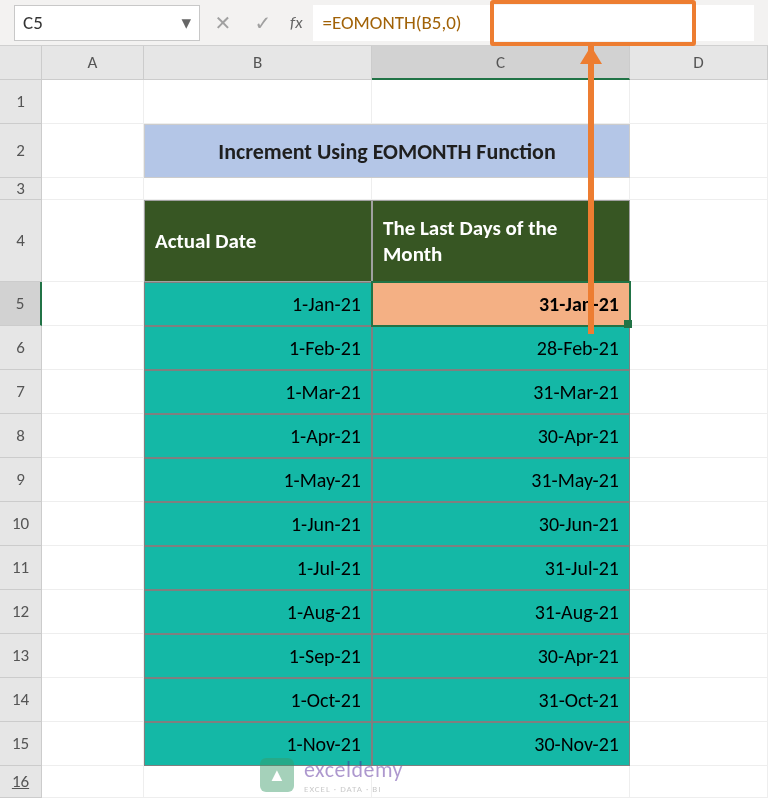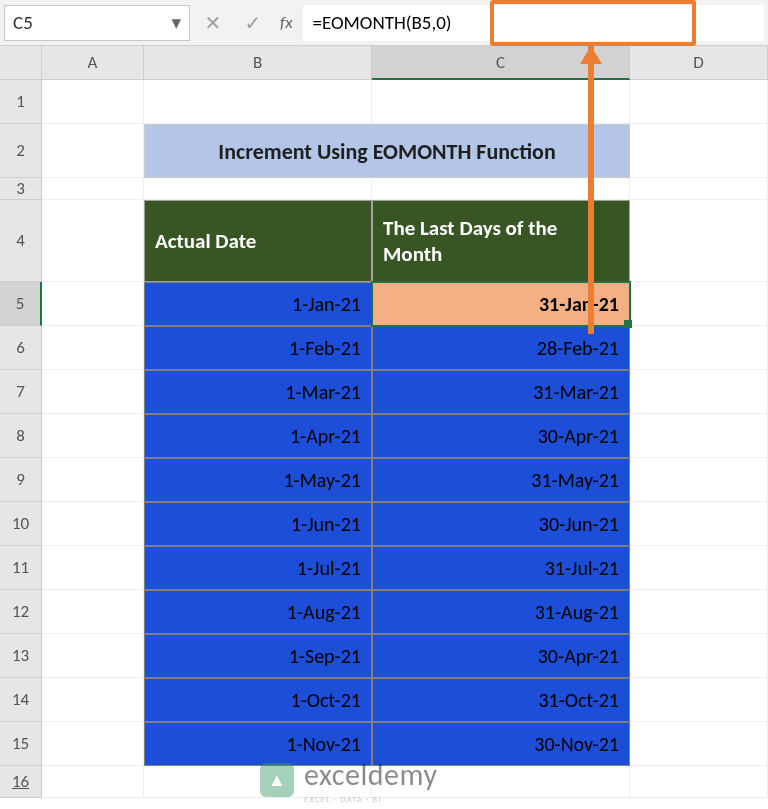--- a/index.html
+++ b/index.html
@@ -1,24 +1,24 @@
 <!DOCTYPE html>
 <html><head>
 <meta charset="utf-8">
 <style>
 * { box-sizing: border-box; margin: 0; padding: 0; }
 body { font-family: Calibri, Arial, sans-serif; background: #fff; width: 768px; height: 809px; position: relative; overflow: hidden; }
 
-.formula-bar { display: flex; align-items: center; height: 46px; background: #f3f2f1; border-bottom: 1px solid #d0d0d0; padding: 4px 4px; gap: 6px; justify-content: flex-end; }
+.formula-bar { display: flex; align-items: center; height: 46px; background: #f3f2f1; border-bottom: 1px solid #d0d0d0; padding: 4px 14px; gap: 6px; justify-content: flex-end; }
 .name-box { width: 186px; height: 36px; background: #fff; border: 1px solid #c8c8c8; display: flex; align-items: center; padding: 0 8px; font-size: 19px; color: #333; position: relative; }
 .name-box .dd { margin-left: auto; color: #666; }
 .fb-btn { width: 34px; height: 36px; display: flex; align-items: center; justify-content: center; color: #a0a0a0; font-size: 20px; }
 .fb-btn.check { color: #a0a0a0; }
 .fx-label { font-style: italic; font-size: 17px; color: #666; margin: 0 4px; }
-.formula-input { flex: 1; height: 36px; background: #fff; border: none; display: flex; align-items: center; padding: 0 10px; font-size: 19px; color: #000000; position: relative; }
+.formula-input { flex: 1; height: 36px; background: #fff; border: none; display: flex; align-items: center; padding: 0 10px; font-size: 19px; color: #a16207; position: relative; }
 .formula-highlight { position: absolute; border: 4px solid #ed7d31; border-radius: 3px; left: 490px; top: 0px; width: 206px; height: 46px; pointer-events: none; z-index: 20; }
 .callout-line { position: absolute; left: 588px; top: 46px; width: 8px; height: 288px; z-index: 19; }
 .callout-line::before { content: ""; position: absolute; left: 0; top: 0; width: 6px; height: 100%; background: #ed7d31; }
 .callout-line::after { content: ""; position: absolute; left: -8px; top: 0; width: 0; height: 0; border-left: 11px solid transparent; border-right: 11px solid transparent; border-bottom: 18px solid #ed7d31; }
 
 .sheet { display: flex; height: 763px; }
 .corner { width: 42px; height: 34px; background: #e6e6e6; border-right: 1px solid #ccc; border-bottom: 1px solid #ccc; }
 .row-headers { width: 42px; display: flex; flex-direction: column; }
 .row-h { height: 44px; background: #e6e6e6; border-right: 1px solid #ccc; border-bottom: 1px solid #ccc; display: flex; align-items: center; justify-content: center; color: #555; font-size: 17px; }
 .row-h.sel { background: #d2d2d2; border-right: 2px solid #217346; }
@@ -36,27 +36,27 @@
 .col-C { width: 258px; }
 .col-D { width: 138px; }
 
 .cells { position: relative; }
 .row { display: flex; }
 .cell { border-right: 1px solid #eee; border-bottom: 1px solid #eee; height: 44px; display: flex; align-items: center; padding: 0 8px; font-size: 20px; color: #222; }
 
 .title-cell { width: 486px; height: 54px; background: #b4c6e7; border: 1px solid #ccc; display: flex; align-items: center; justify-content: center; font-size: 22px; font-weight: bold; color: #1f1f1f; }
 
 .th { background: #375623; color: #fff; font-weight: bold; border: 1px solid #a0a0a0; height: 82px; padding: 6px 10px; display: flex; align-items: center; font-size: 21px; line-height: 1.25; }
-.td { border: 1px solid #7f7f7f; height: 44px; display: flex; align-items: center; justify-content: flex-end; padding: 0 10px; font-size: 20px; background: #1d4ed8; }
+.td { border: 1px solid #7f7f7f; height: 44px; display: flex; align-items: center; justify-content: flex-end; padding: 0 10px; font-size: 20px; background: #14b8a6; }
 .td.sel { background: #f4b084; font-weight: bold; outline: 2px solid #217346; outline-offset: -1px; position: relative; }
 .td.sel::after { content: ""; position: absolute; right: -3px; bottom: -3px; width: 8px; height: 8px; background: #217346; }
 
 .watermark { position: absolute; left: 260px; top: 756px; display: flex; align-items: center; gap: 10px; opacity: 0.45; z-index: 30; }
 .watermark .logo { width: 34px; height: 34px; background: #3a9b67; border-radius: 6px; display: flex; align-items: center; justify-content: center; color: #fff; font-weight: bold; font-size: 18px; }
-.watermark .txt { font-size: 30px; color: #000000; font-weight: 300; letter-spacing: 0.5px; }
+.watermark .txt { font-size: 22px; color: #4c1d95; font-weight: 300; letter-spacing: 0.5px; }
 .watermark .sub { font-size: 9px; color: #888; letter-spacing: 1px; }
 </style>
 </head>
 <body>
 
 <div class="formula-bar">
   <div class="name-box">
     <span>C5</span>
     <span class="dd">▾</span>
   </div>

